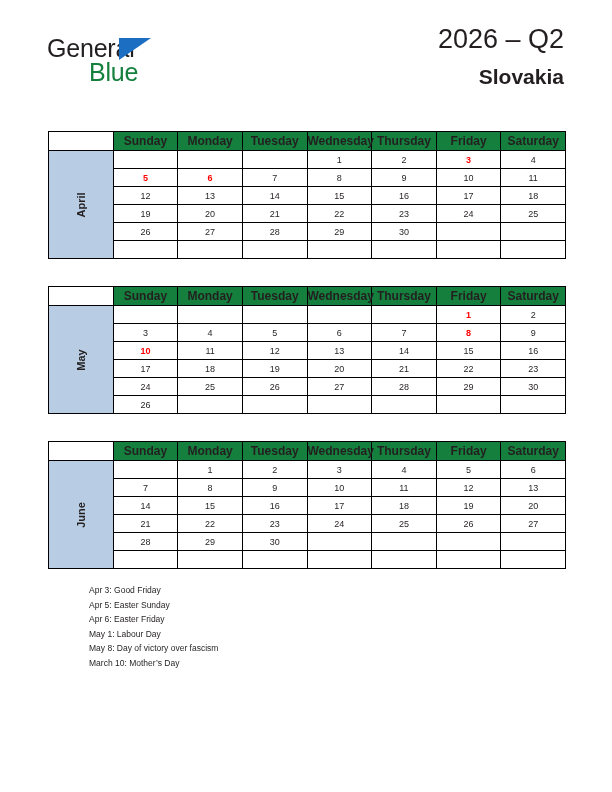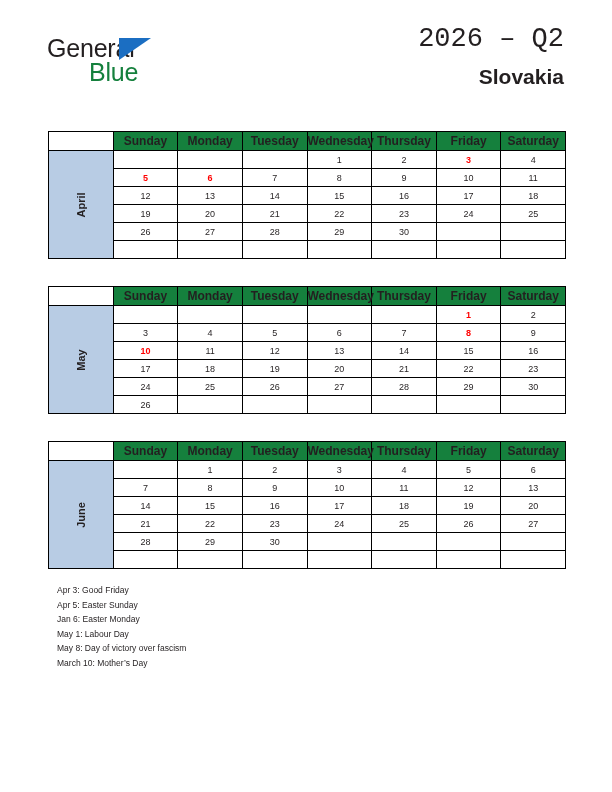--- a/index.html
+++ b/index.html
@@ -63,21 +63,21 @@
   .title-block {
     position: absolute;
     right: 48px;
     top: 24px;
     text-align: right;
   }
   .title-main {
     font-size: 27px;
     color: #231f20;
     line-height: 1.15;
-    font-family: Liberation Mono, monospace;
+    font-family: Liberation Sans, sans-serif;
     white-space: nowrap;
   }
   .title-sub {
     font-size: 21px;
     color: #231f20;
     margin-top: 10px;
     line-height: 1.15;
     font-family: "Liberation Sans", sans-serif;
     white-space: nowrap;
     font-weight: bold;
@@ -146,20 +146,21 @@
     left: 57px;
     top: 583px;
     width: 420px;
   }
   .legend-item {
     font-size: 8.5px;
     color: #231f20;
     line-height: 14.6px;
     font-family: "Liberation Sans", sans-serif;
     white-space: nowrap;
+    margin-left: 32px;
   }
 </style>
 </head>
 <body>
 
 <div class="page-header">
 
   <div class="logo">
     <span class="logo-general">General</span>
     <span class="logo-wedge">
@@ -400,17 +401,17 @@
           <td class="day"></td>
           <td class="day"></td>
         </tr>
       </tbody>
     </table>
   </div>
 
 <div class="legend">
     <div class="legend-item">Apr 3: Good Friday</div>
     <div class="legend-item">Apr 5: Easter Sunday</div>
-    <div class="legend-item">Jan 6: Easter Monday</div>
+    <div class="legend-item">Apr 6: Easter Friday</div>
     <div class="legend-item">May 1: Labour Day</div>
     <div class="legend-item">May 8: Day of victory over fascism</div>
     <div class="legend-item">March 10: Mother’s Day</div>
   </div>
 
 </body></html>

